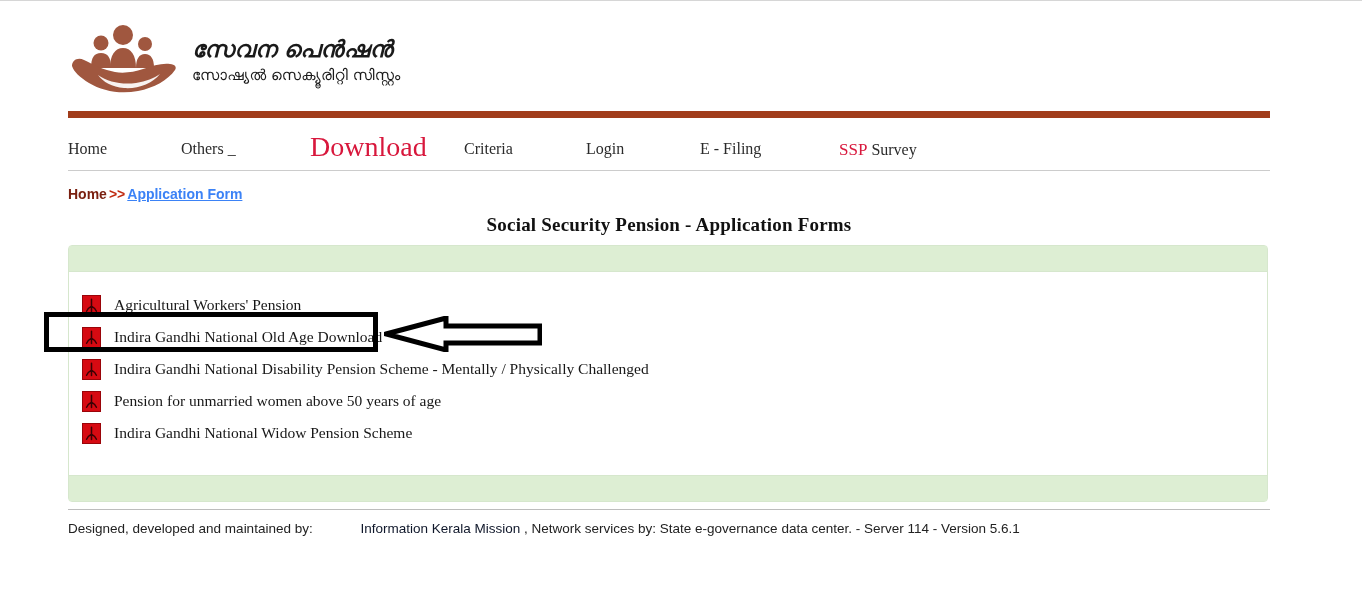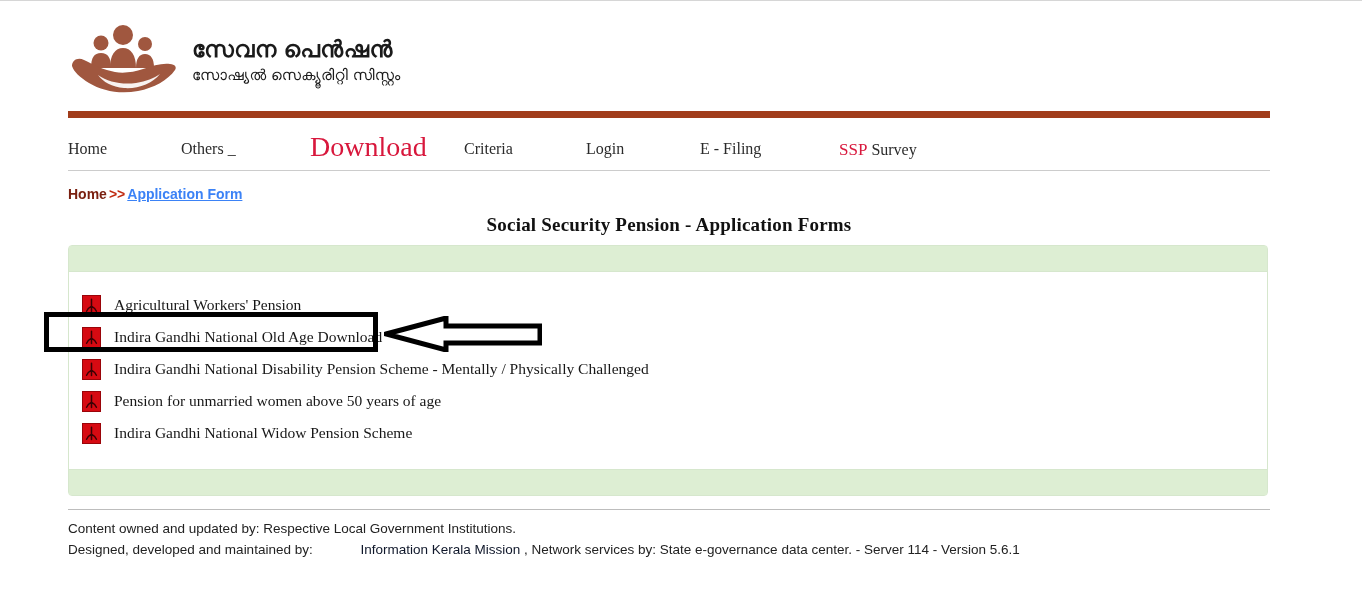--- a/index.html
+++ b/index.html
@@ -56,20 +56,21 @@
     justify-content: center;
   }
   .logo-title {
     font-family: "Liberation Sans", sans-serif;
     font-weight: bold;
     font-size: 23px;
     color: #1a1a1a;
     letter-spacing: 0.5px;
     line-height: 1.15;
     white-space: nowrap;
+    font-style: italic;
   }
   .logo-sub {
     font-family: "Liberation Sans", sans-serif;
     font-weight: normal;
     font-size: 15px;
     color: #1a1a1a;
     letter-spacing: 0.3px;
     line-height: 1.2;
     margin-top: 4px;
     white-space: nowrap;
@@ -165,21 +166,21 @@
     box-sizing: border-box;
   }
   .panel-bar {
     height: 25px;
     background: #ddeed3;
   }
   .panel-bar.top { border-bottom: 1px solid #d6e7cd; }
   .panel-bar.bottom { border-top: 1px solid #d6e7cd; }
 
   .panel-body {
-    padding: 17px 0 20px 0;
+    padding: 17px 0 26px 0;
     background: #ffffff;
   }
 
   .form-row {
     display: flex;
     align-items: center;
     height: 32px;
     padding-left: 10px;
   }
   .pdf-icon {
@@ -352,21 +353,20 @@
         </span>
         <span class="form-label">Indira Gandhi National Widow Pension Scheme</span>
       </div>
 
     </div>
     <div class="panel-bar bottom"></div>
   </div>
 
   <div class="footer-rule"></div>
   <div class="footer">
-    <div class="line">Content owned and updated by: Respective Local Government Institutions.</div>
     <div class="line"><span>Designed, developed and maintained by: </span><span class="ikm">Information Kerala Mission</span><span> , Network services by: State e-governance data center. - Server 114 - Version 5.6.1</span></div>
   </div>
 
   <div class="annot-box"></div>
   <div class="annot-arrow">
     <svg width="158" height="36" viewBox="0 0 158 36" xmlns="http://www.w3.org/2000/svg">
       <path d="M2 18 L62 2 L62 10 L156 10 L156 27 L62 27 L62 34 Z" fill="#ffffff" stroke="#000000" stroke-width="5" stroke-linejoin="miter"></path>
     </svg>
   </div>
 

